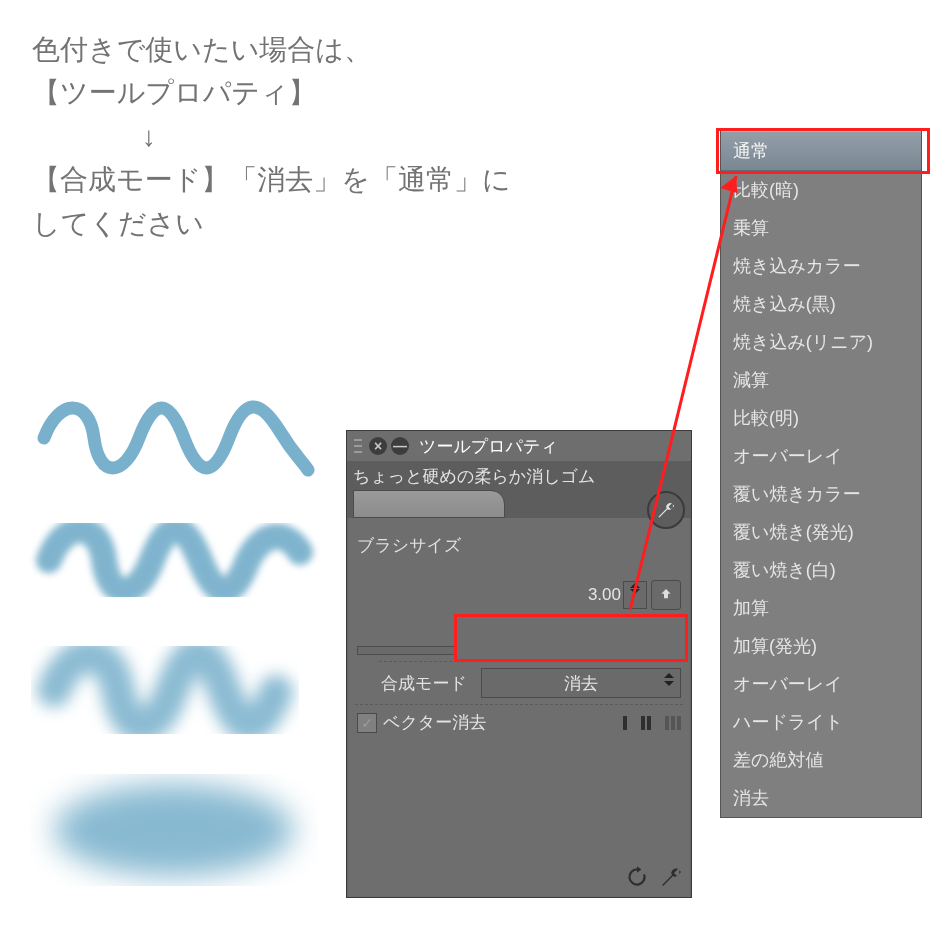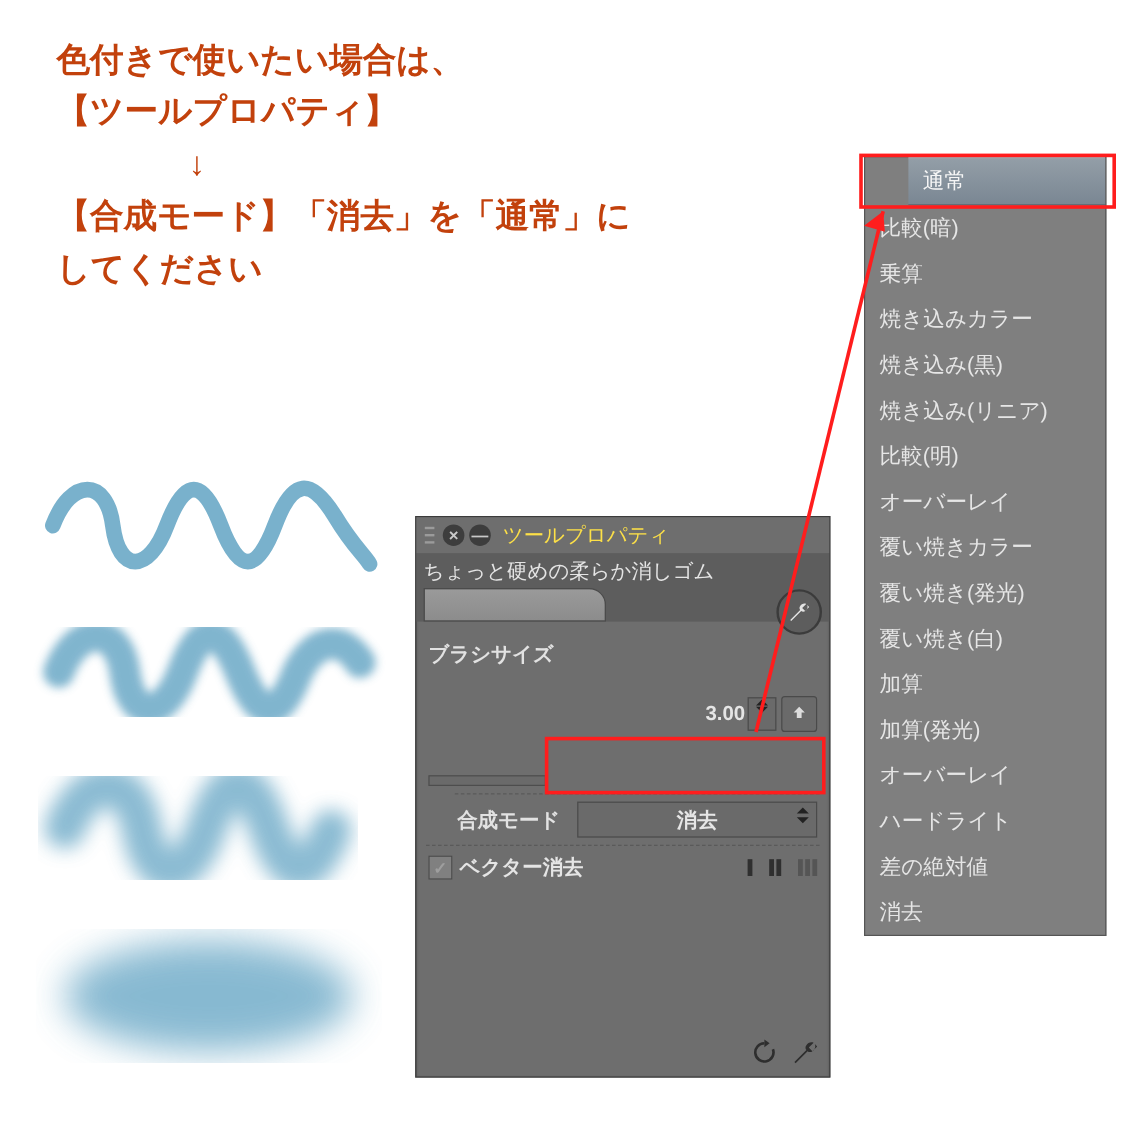--- a/index.html
+++ b/index.html
@@ -6,26 +6,26 @@
     margin: 0;
     width: 940px;
     height: 940px;
     background: #fff;
     font-family: "Hiragino Kaku Gothic Pro", "Meiryo", sans-serif;
     position: relative;
     overflow: hidden;
   }
   .instruction {
     position: absolute;
-    left: 47px;
+    left: 32px;
     top: 28px;
     font-size: 28px;
-    color: #c2410c;
+    color: #737373;
     line-height: 1.55;
-    font-weight: 700;
+    font-weight: 400;
   }
   .brush-samples {
     position: absolute;
     left: 24px;
     top: 380px;
   }
   .brush-samples svg { display:block; }
 
   
   .panel {
@@ -56,21 +56,21 @@
     justify-content: space-around;
     align-items: center;
   }
   .grip span { display:block;width:8px;height:2px;background:#9b9b9b; }
   .titlebar .btn {
     width: 18px; height: 18px; border-radius: 50%;
     background: #3d3d3d; color:#c8c8c8;
     display:flex;align-items:center;justify-content:center;
     font-size:14px; font-weight:bold;
   }
-  .titlebar .title { margin-left:6px; color:#fde047; font-size:17px; }
+  .titlebar .title { margin-left:6px; color:#ffffff; font-size:17px; }
   .panel .subtitlebar {
     background:#5d5d5d;
     padding: 4px 23px 0 6px;
     position: relative;
     font-size: 17px;
     color:#e5e5e5;
   }
   .subtitlebar .preview {
     width: 150px;
     height: 26px;
@@ -86,21 +86,20 @@
     width: 34px;
     height: 34px;
     background: #5d5d5d;
     border: 2px solid #3b3b3b;
     border-radius: 50%;
     display:flex;align-items:center;justify-content:center;
     color:#e6e6e6;
   }
   .panel-body {
     padding: 10px 8px;
-    font-weight: bold;
   }
   .row {
     display:flex;
     align-items:center;
     padding: 6px 2px;
     border-top: 1px dashed #5a5a5a;
   }
   .row:first-child { border-top: none; }
   .row .label { flex: 0 0 110px; color:#e2e2e2; font-size:17px; }
   .row .slot  { width:96px;height:7px;border:1px solid #4d4d4d;background:#6a6a6a;margin-top:2px; }
@@ -156,21 +155,20 @@
   }
   .dropdown .item {
     padding: 7px 12px;
     white-space: nowrap;
   }
   .dropdown .highlight {
     background: linear-gradient(#939ea7, #7a8793);
     border-top:1px solid #afb9c1;
     border-bottom:1px solid #626d77;
     color:#f5f5f5;
-    margin-left:36px;
   }
   .red-frame-dd {
     position:absolute; border:3px solid #ff1d1d;
   }
 
   
   .arrow-svg { position:absolute; left:620px; top:150px; }
 </style>
 </head>
 <body>
@@ -294,20 +292,21 @@
 
 <div class="red-frame-combo" style="left:454px; top:614px; width:228px; height:42px;"></div>
 
 <div class="dropdown" id="dropdown">
     <div class="item highlight">通常</div>
     <div class="item">比較(暗)</div>
     <div class="item">乗算</div>
     <div class="item">焼き込みカラー</div>
     <div class="item">焼き込み(黒)</div>
     <div class="item">焼き込み(リニア)</div>
+    <div class="item">減算</div>
     <div class="item">比較(明)</div>
     <div class="item">オーバーレイ</div>
     <div class="item">覆い焼きカラー</div>
     <div class="item">覆い焼き(発光)</div>
     <div class="item">覆い焼き(白)</div>
     <div class="item">加算</div>
     <div class="item">加算(発光)</div>
     <div class="item">オーバーレイ</div>
     <div class="item">ハードライト</div>
     <div class="item">差の絶対値</div>

